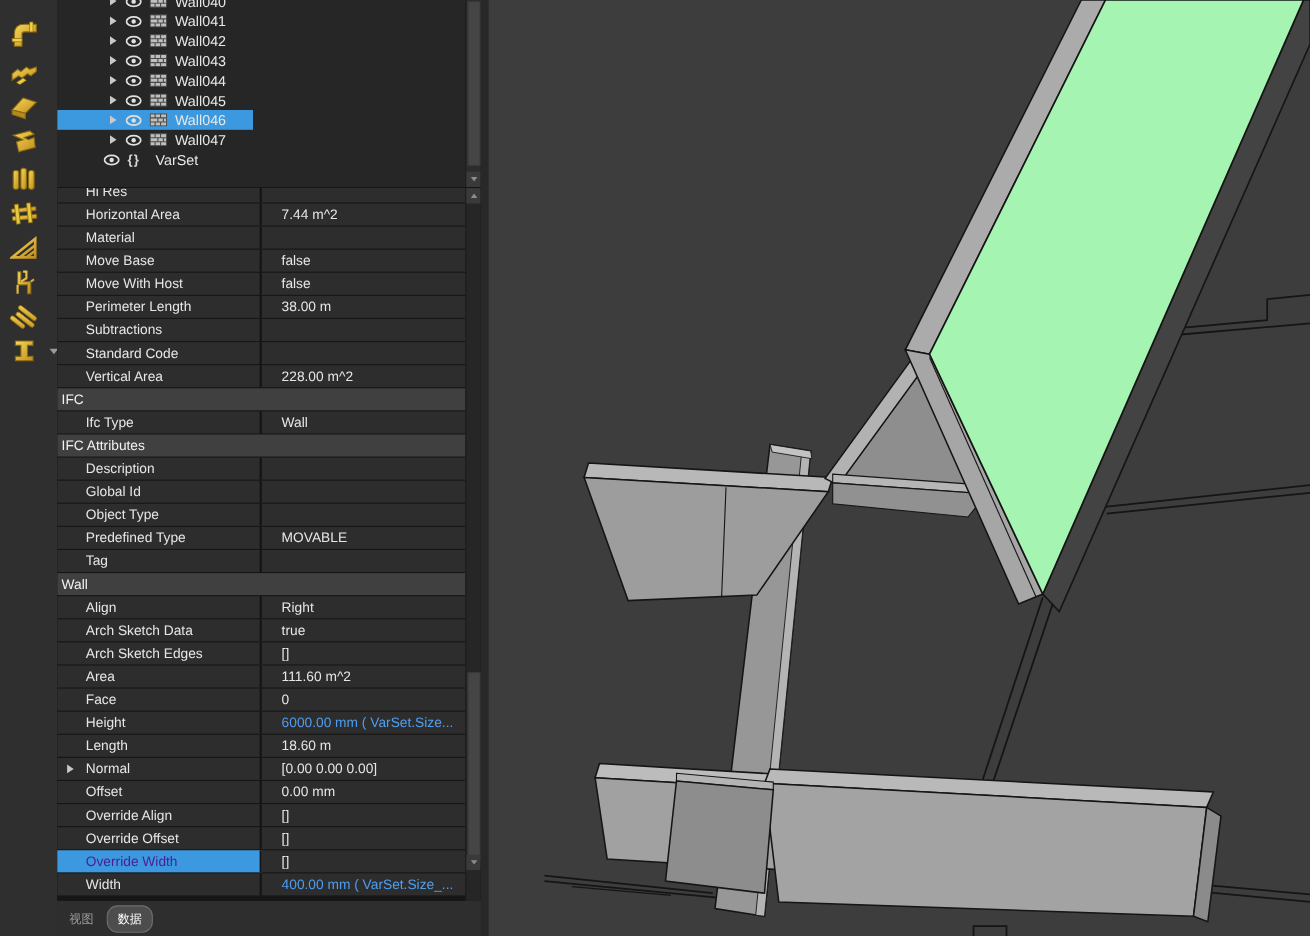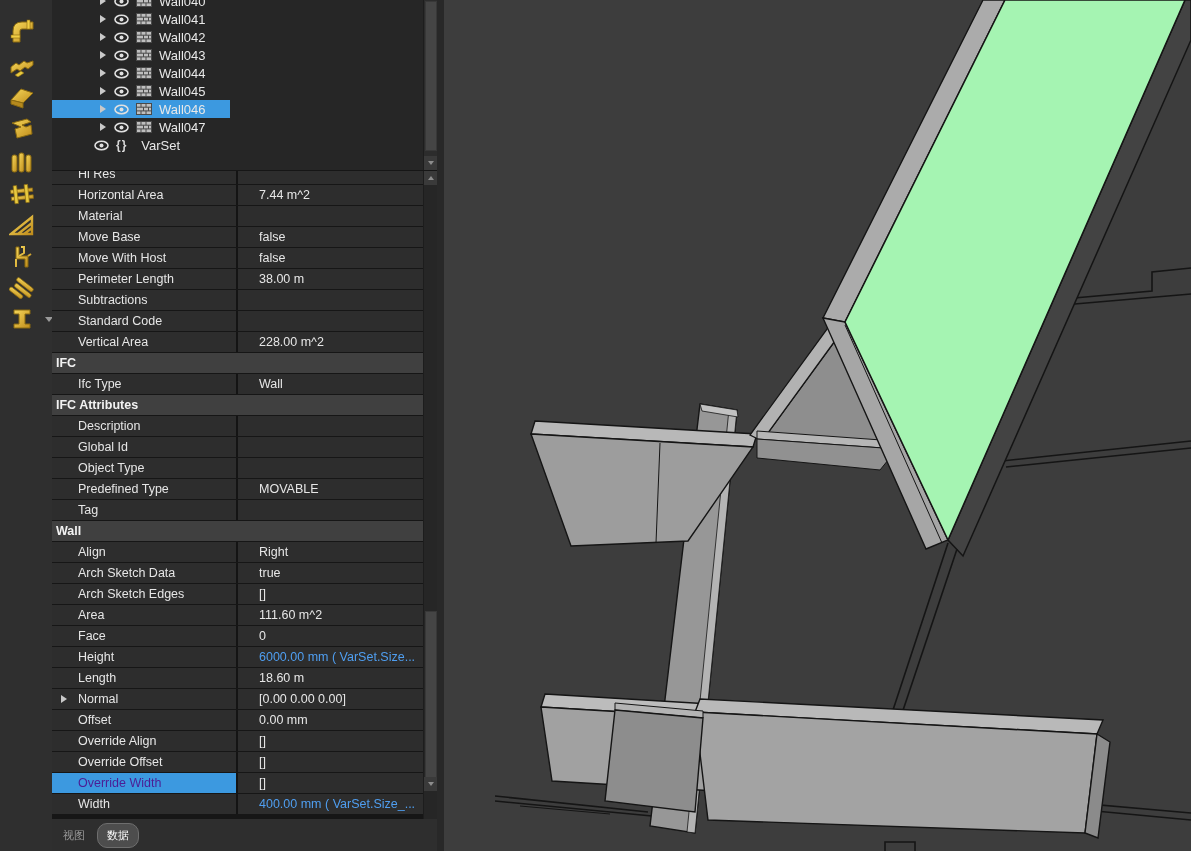--- a/index.html
+++ b/index.html
@@ -26,26 +26,26 @@
   .varset-glyph{color:#d8d8d8;font-weight:bold;font-size:12px;margin-right:7px;letter-spacing:1px;}
   .tree-sb{position:absolute;right:0;top:0;width:13px;height:170px;background:#2c2c2c;border-left:1px solid #1d1d1d;}
   .tree-sb .thumb{position:absolute;left:1px;top:1px;width:10px;height:148px;background:#454545;border:1px solid #383838;}
   .sb-btn{position:absolute;left:0;width:13px;height:14px;background:#3a3a3a;display:flex;align-items:center;justify-content:center;}
   .tri-dn{width:0;height:0;border-left:3px solid transparent;border-right:3px solid transparent;border-top:4px solid #8d8d8d;}
   .tri-up{width:0;height:0;border-left:3px solid transparent;border-right:3px solid transparent;border-bottom:4px solid #8d8d8d;}
 
   
   .props-panel{position:absolute;left:52px;top:171px;width:385px;height:648px;background:#161616;overflow:hidden;}
   .props-rows{position:absolute;left:0;top:-7px;width:372px;}
-  .prow{height:20px;margin-bottom:1px;display:flex;background:#2d2d2d;color:#e6e6e6;font-size:12.5px;gap:16px;}
+  .prow{height:20px;margin-bottom:1px;display:flex;background:#2d2d2d;color:#e6e6e6;font-size:12.5px;}
   .prow .lcell{width:186px;display:flex;align-items:center;padding-left:26px;box-sizing:border-box;border-right:2px solid #141414;position:relative;}
-  .prow .vcell{flex:1;display:flex;align-items:center;padding-left:5px;box-sizing:border-box;overflow:hidden;white-space:nowrap;}
+  .prow .vcell{flex:1;display:flex;align-items:center;padding-left:18px;box-sizing:border-box;overflow:hidden;white-space:nowrap;}
   .prow .lcell.selected{background:var(--accent);color:#4c1d95;}
   .prow .vcell.link{color:var(--link);}
-  .pgroup{height:20px;margin-bottom:1px;display:flex;align-items:center;background:#404040;color:#f2f2f2;font-size:12.5px;font-weight:bold;padding-left:4px;}
+  .pgroup{height:20px;margin-bottom:1px;display:flex;align-items:center;background:#404040;color:#f2f2f2;font-size:12.5px;font-weight:normal;padding-left:4px;}
   .p-expander{position:absolute;left:9px;top:6px;width:0;height:0;border-top:4px solid transparent;border-bottom:4px solid transparent;border-left:6px solid #c9c9c9;}
   .props-sb{position:absolute;right:0;top:0;width:13px;height:648px;background:#262626;border-left:1px solid #1d1d1d;}
   .props-sb .thumb{position:absolute;left:1px;width:10px;top:440px;height:170px;background:#454545;border:1px solid #383838;}
 
   
   .tabs{position:absolute;left:52px;top:819px;width:388px;height:32px;background:#2e2e2e;display:flex;align-items:center;padding-left:2px;box-sizing:border-box;}
   .tab{font-size:11px;padding:4px 9px;margin-right:3px;color:#9a9a9a;cursor:pointer;}
   .tab.active{background:#4d4d4d;border:1px solid #6e6e6e;border-radius:10px;color:#ffffff;}
 
   

